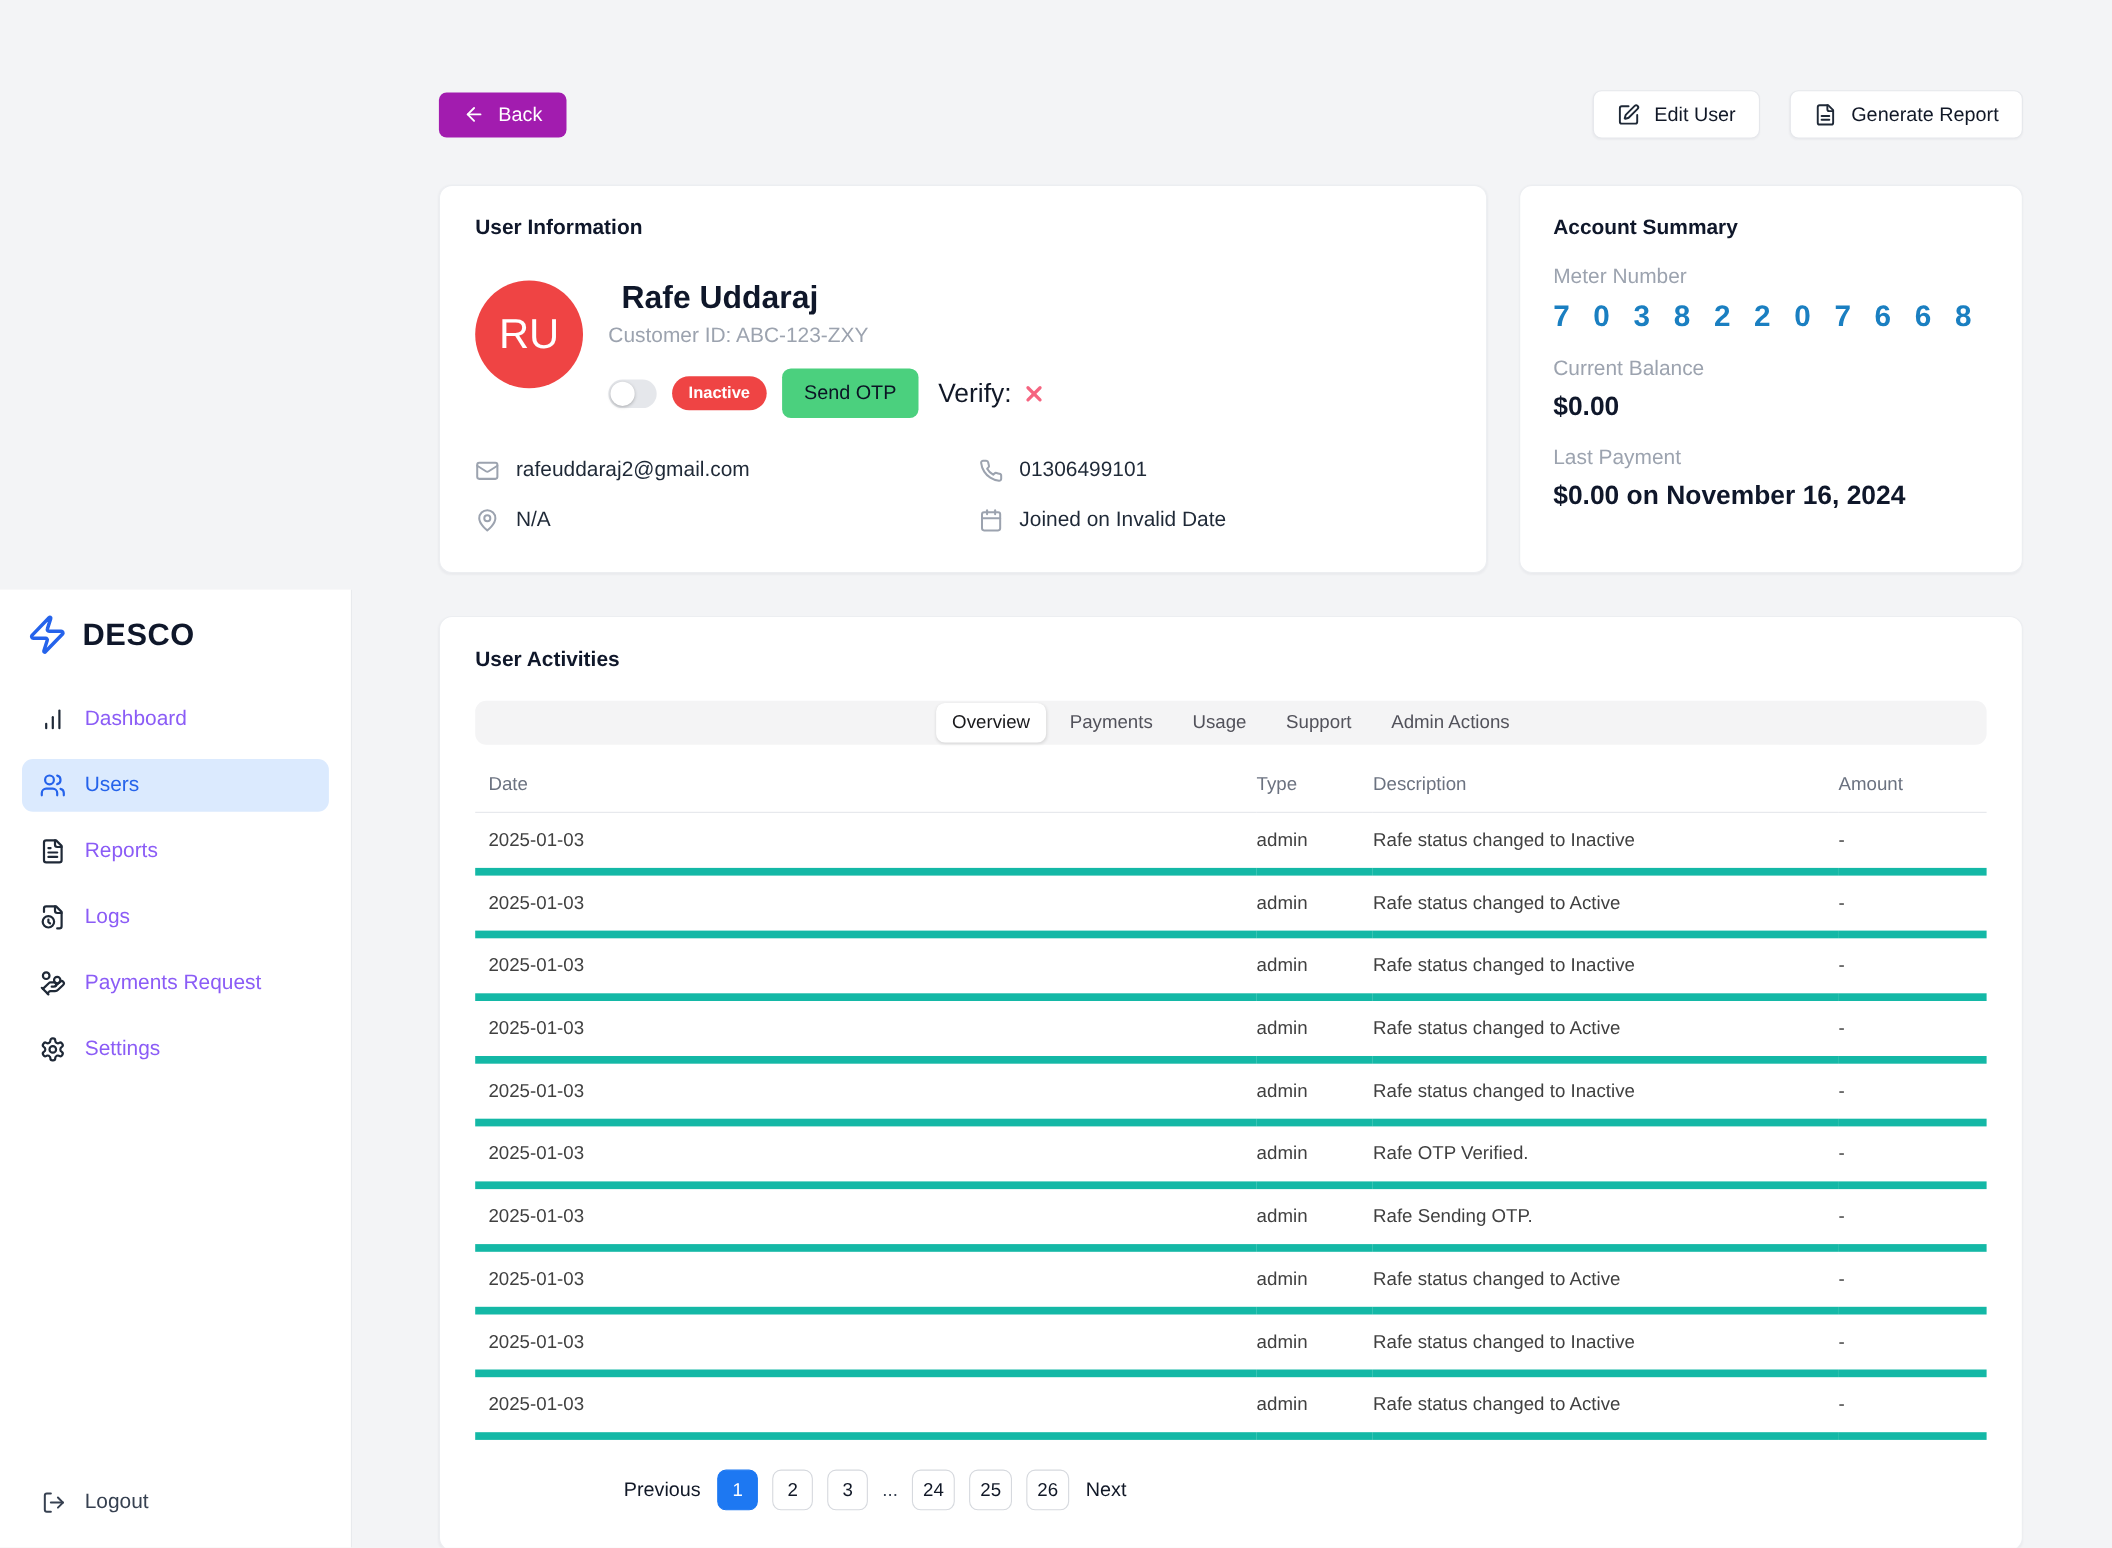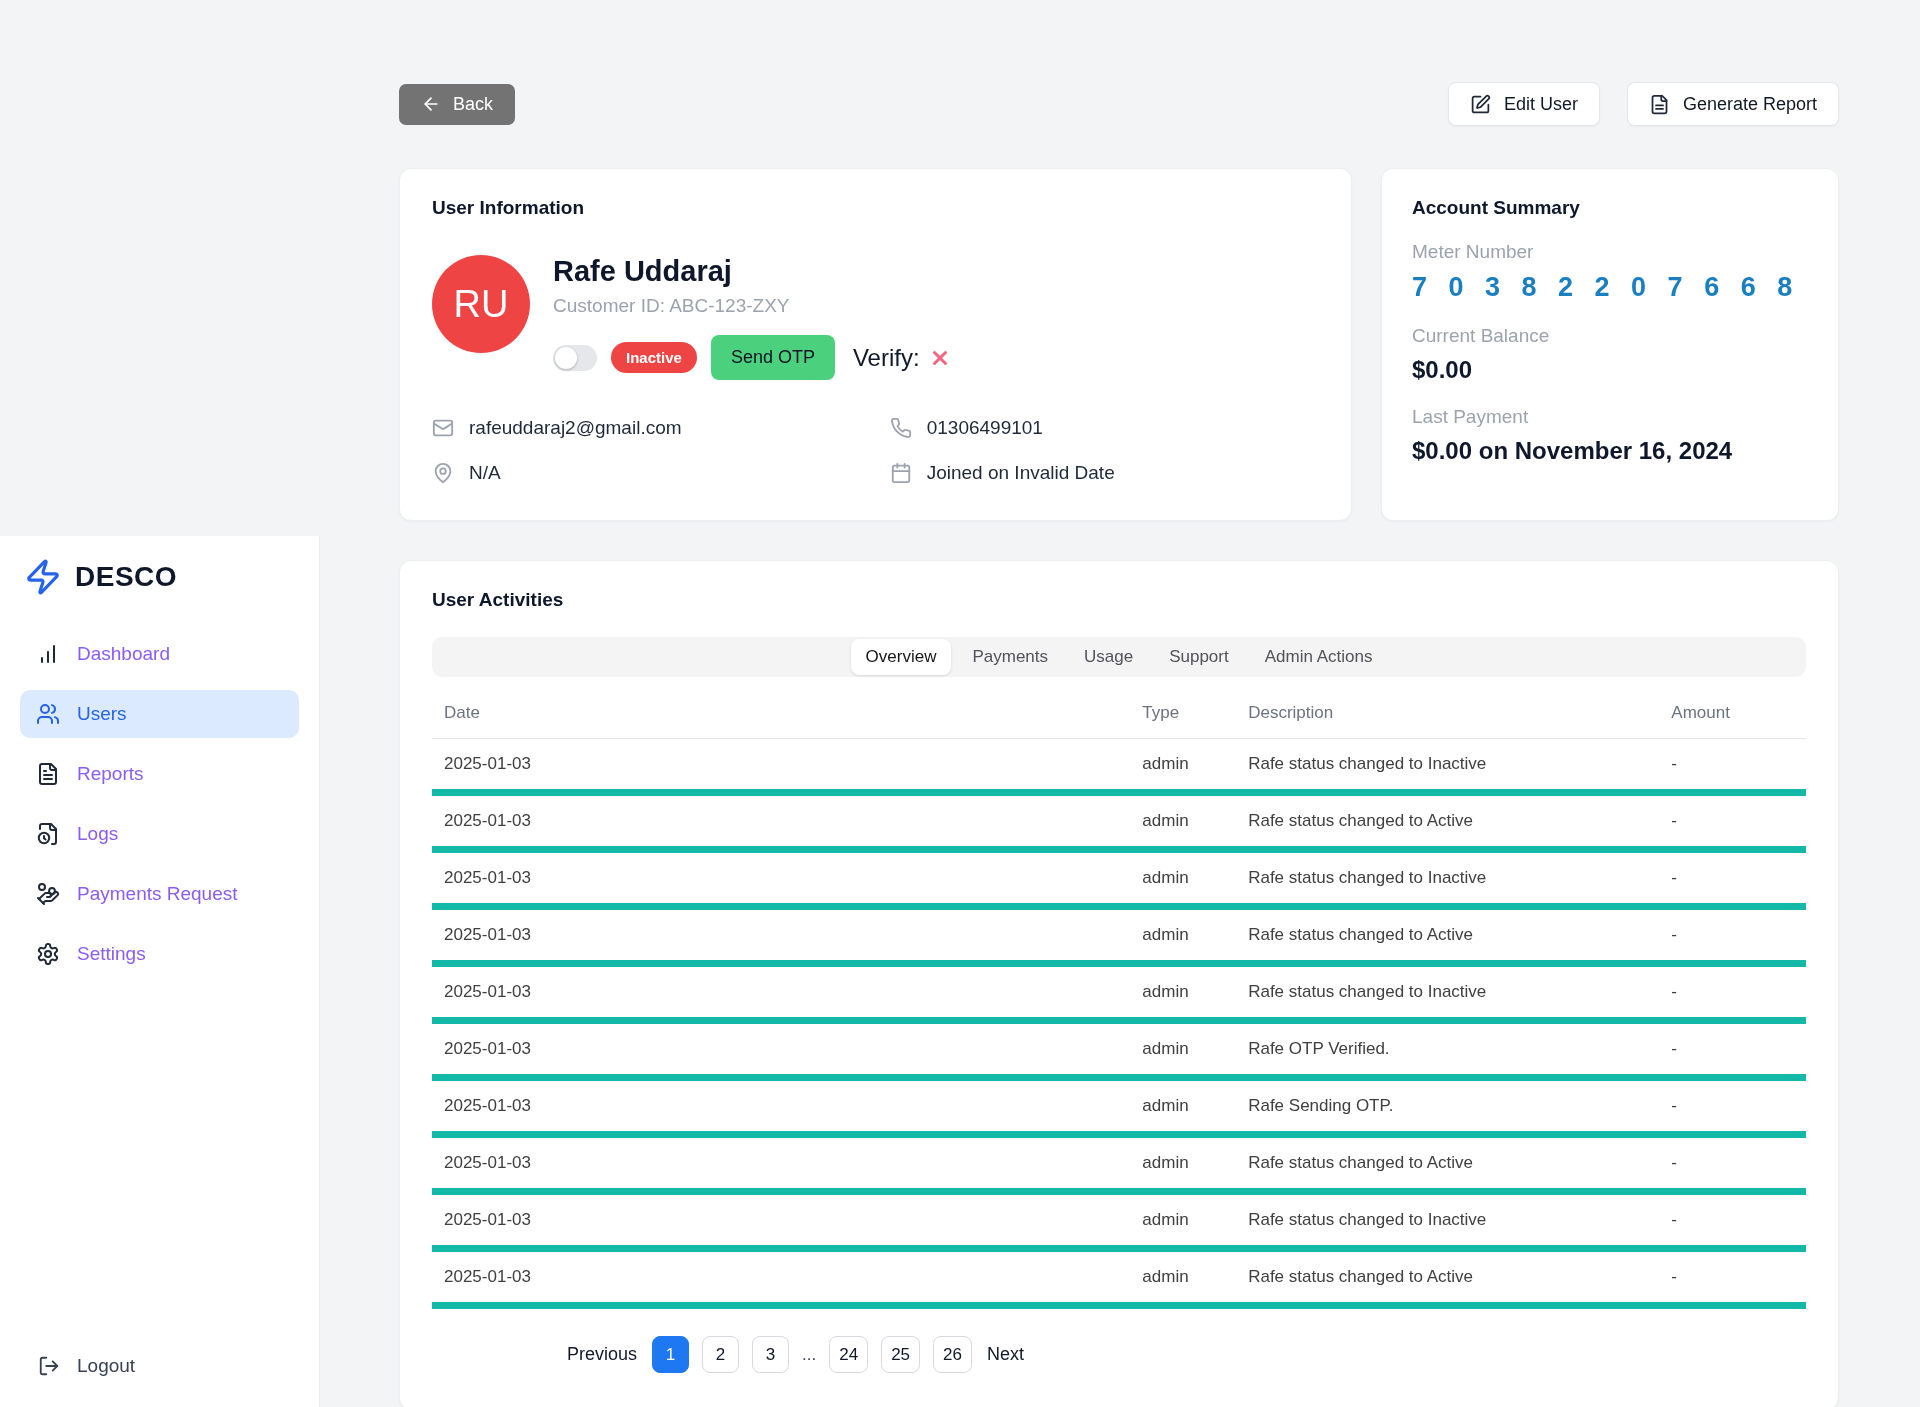--- a/index.html
+++ b/index.html
@@ -38,21 +38,21 @@
     padding: 0 18px; font-size: 19px; color: #374151; background: none; border: none;
   }
   .logout svg { width: 22px; height: 22px; color: #374151; }
 
   
   .main { margin-left: 320px; padding: 82px 81px 0 79px; }
 
   .topbar { display: flex; justify-content: space-between; align-items: center; }
   .btn-back {
     display: flex; align-items: center; gap: 12px; height: 41px; padding: 0 22px;
-    background: #737373; border: none; border-radius: 7px; color: #fff; font-size: 18px;
+    background: #a21caf; border: none; border-radius: 7px; color: #fff; font-size: 18px;
   }
   .btn-back svg { width: 20px; height: 20px; }
   .topbar-right { display: flex; gap: 27px; }
   .btn-light {
     display: flex; align-items: center; gap: 13px; height: 44px; padding: 0 21px;
     background: #ffffff; border: 1px solid #e5e7eb; border-radius: 8px;
     font-size: 18px; color: #111827; box-shadow: 0 1px 2px rgba(16,24,40,.04);
   }
   .btn-light svg { width: 21px; height: 21px; color: #1f2937; }
 
@@ -64,21 +64,21 @@
 
   .cards-row { display: flex; gap: 29px; margin-top: 42px; align-items: stretch; }
   .card-user { flex: 0 0 953px; padding: 28px 32px 36px; }
   .card-account { flex: 1; padding: 28px 30px; }
 
   .profile { display: flex; gap: 23px; margin-top: 36px; }
   .avatar {
     width: 98px; height: 98px; border-radius: 50%; background: #ef4444; color: #fff;
     font-size: 38px; display: flex; align-items: center; justify-content: center; flex: none;
   }
-  .profile-name { font-size: 29px; font-weight: 700; color: #0f172a; }
+  .profile-name { font-size: 29px; font-weight: 700; color: #0f172a; margin-left: 12px; }
   .profile-id { font-size: 19px; color: #9ca3af; margin-top: 7px; }
   .profile-controls { display: flex; align-items: center; gap: 14px; margin-top: 18px; }
   .toggle { width: 44px; height: 26px; border-radius: 999px; background: #e5e7eb; position: relative; border: none; flex: none; }
   .toggle-knob { position: absolute; left: 2px; top: 2px; width: 22px; height: 22px; border-radius: 50%; background: #fff; box-shadow: 0 1px 3px rgba(0,0,0,.25); }
   .badge-inactive { background: #ef4444; color: #fff; font-size: 15px; font-weight: 700; padding: 7px 15px; border-radius: 999px; }
   .btn-otp { background: #4bd07e; color: #0b1324; border: none; border-radius: 8px; font-size: 18px; padding: 12px 20px; }
   .verify { display: flex; align-items: center; gap: 9px; font-size: 24px; color: #111827; margin-left: 4px; }
   .verify svg { width: 22px; height: 22px; color: #f56581; }
 
   .contact-grid { display: grid; grid-template-columns: 51.6% 1fr; row-gap: 23px; margin-top: 37px; }

